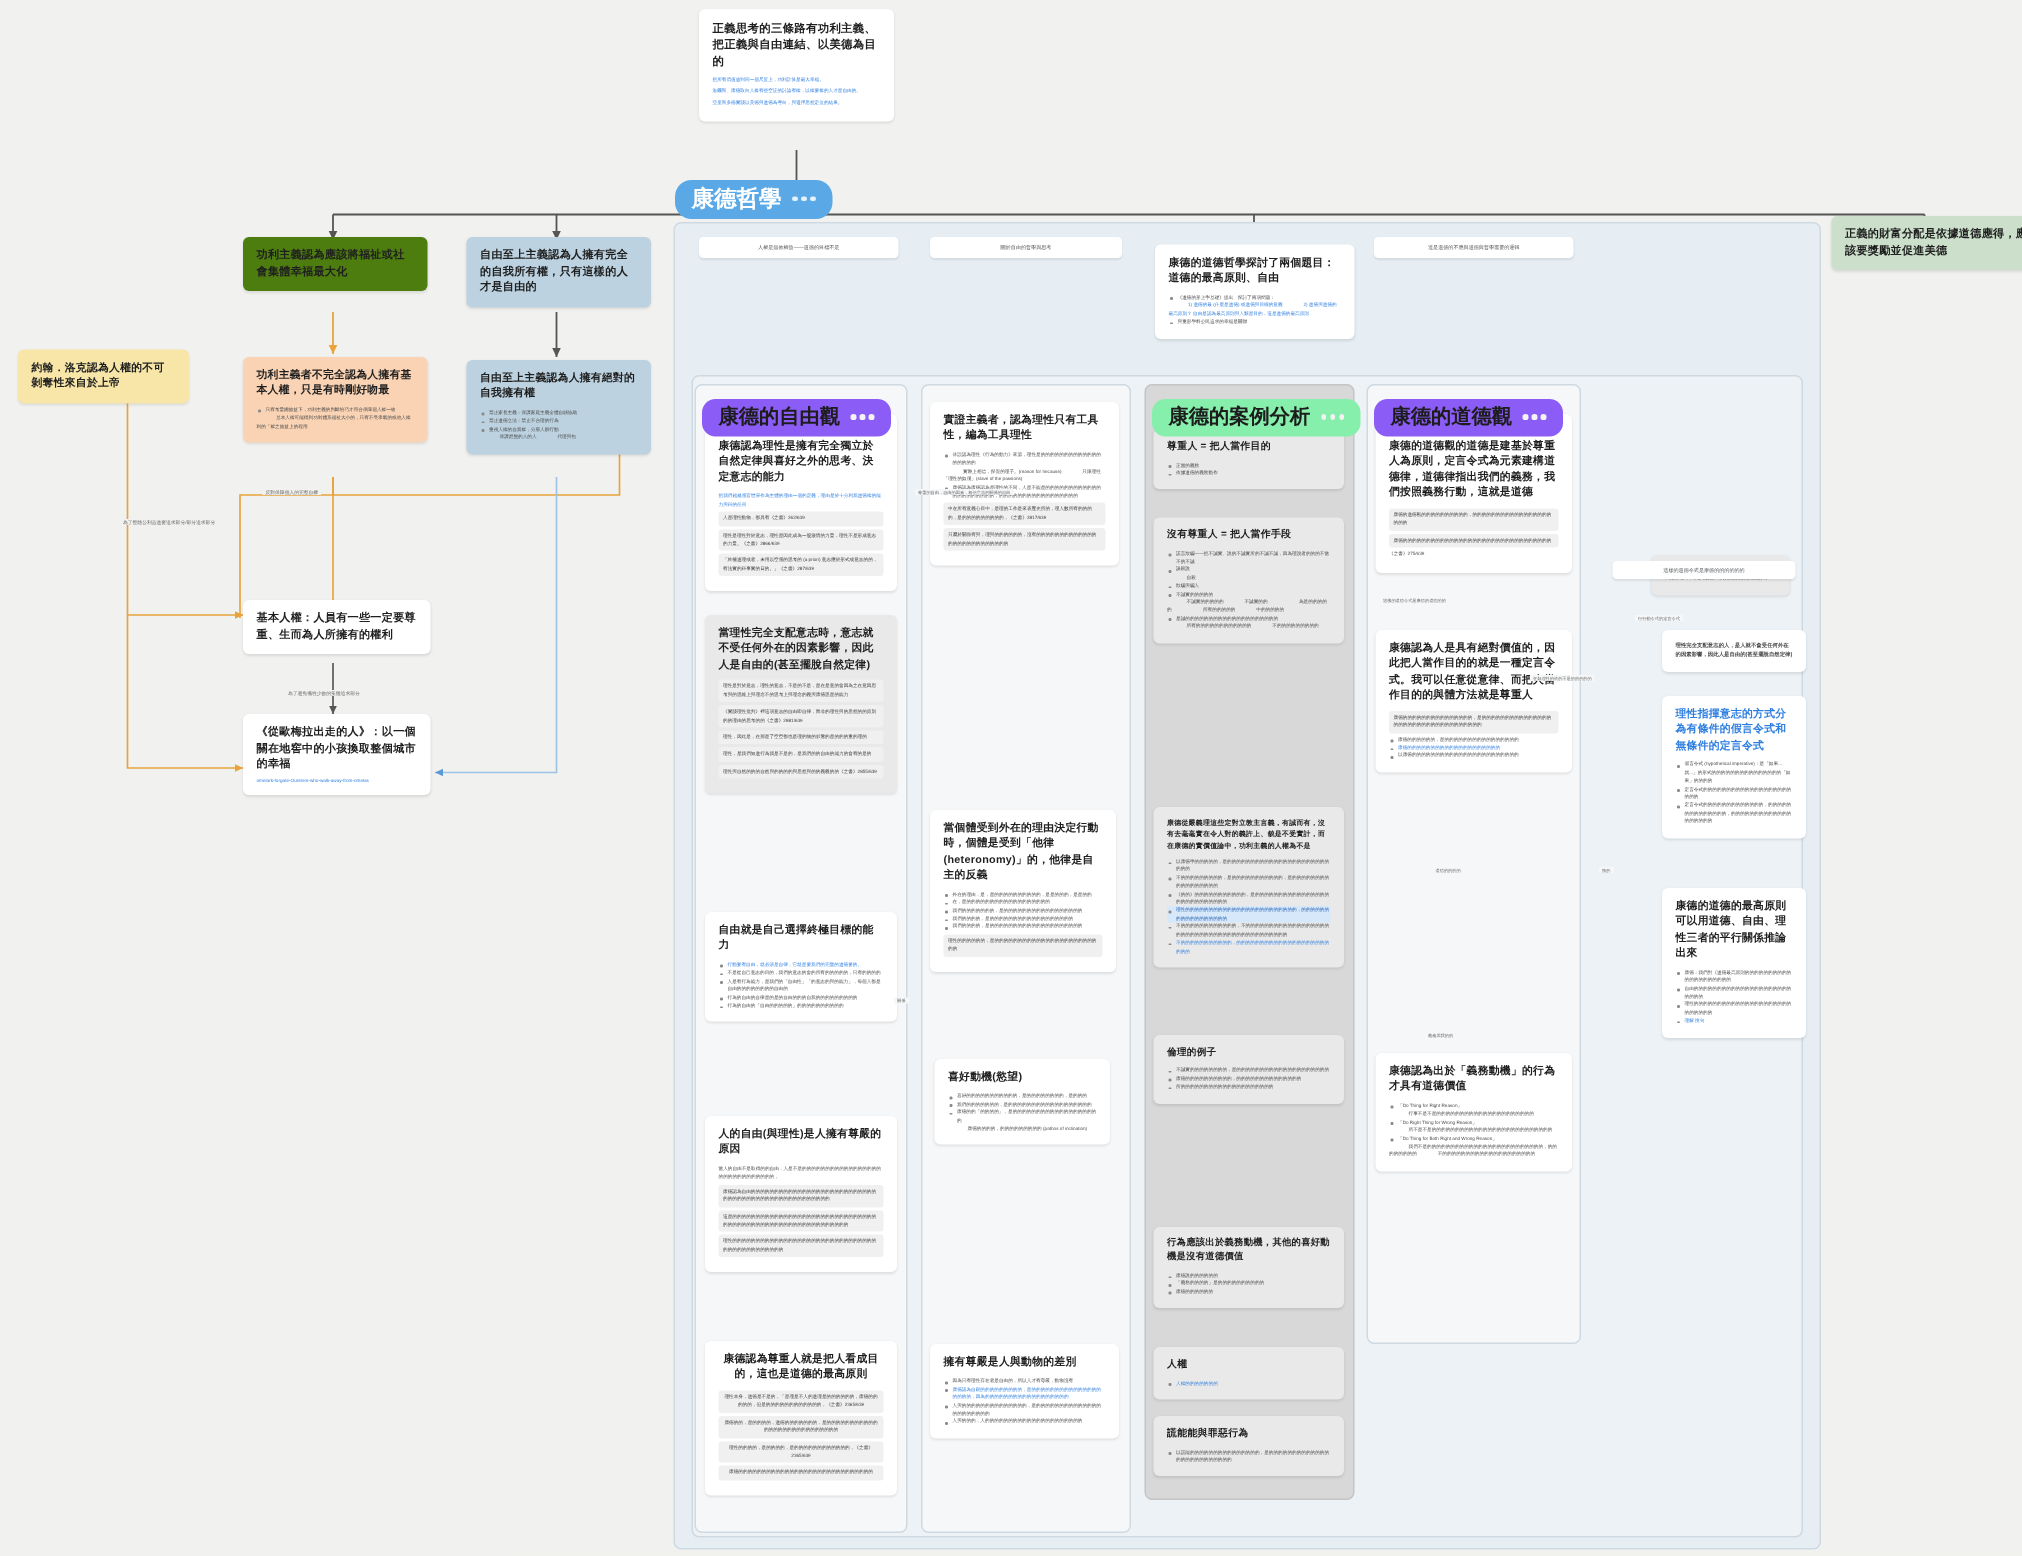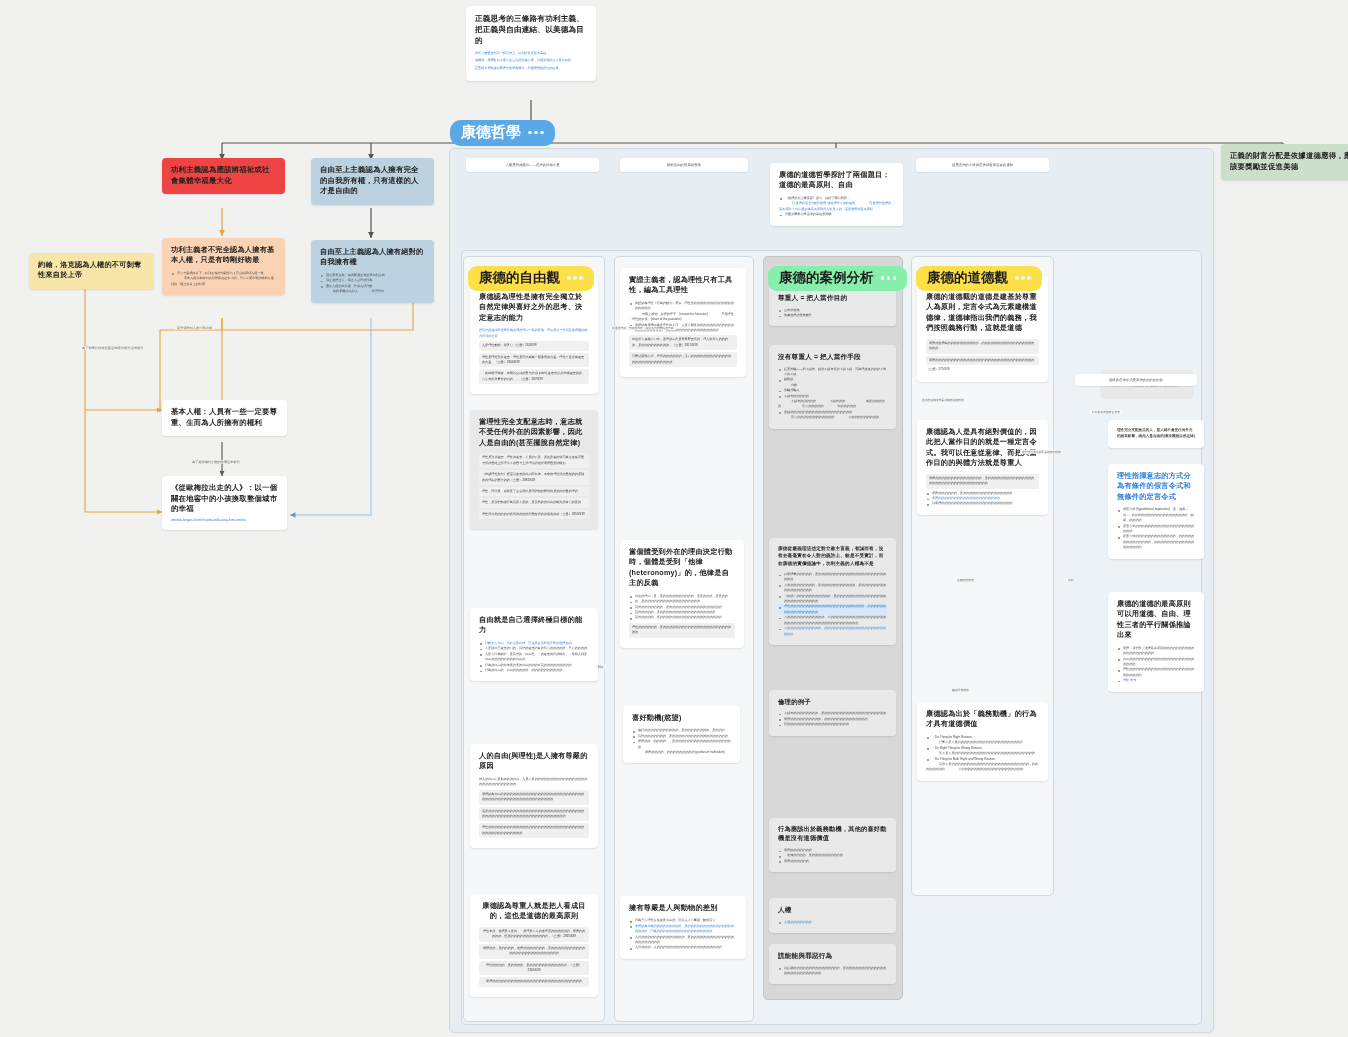--- a/index.html
+++ b/index.html
@@ -67,31 +67,31 @@
   .frame.plain { background: rgba(255,255,255,.30); }
 
   
   .pill {
     position: absolute;
     display: flex; align-items: center; gap: 7px;
     padding: 3px 11px 4px 11px;
     border-radius: 9px;
     font-size: 13.5px; font-weight: 700;
     color: #1d1d1d;
-    background: #fde047;
+    background: #8b5cf6;
     white-space: nowrap;
     z-index: 6;
   }
   .pill.blue { background: #5aa9e6; color: #ffffff; font-size: 15px; border-radius: 11px; }
   .dots { display: flex; gap: 2.5px; }
   .dots i { width: 3.5px; height: 3.5px; border-radius: 50%; background: rgba(255,255,255,.85); display: block; }
   .pill:not(.blue) .dots i { background: #f3f3f3; }
 
   
-  .c-orange { background: #ef4444; }
+  .c-orange { background: #4d7c0f; }
   .c-orange2{ background: #f9d3b4; }
   .c-blue   { background: #bcd2e0; }
   .c-yellow { background: #f7e6a8; }
   .c-green  { background: #cbdfcb; }
   .c-white  { background: #ffffff; }
   .c-ltgray { background: #e9e9e9; }
 
   
   .elabel {
     position: absolute;
@@ -240,21 +240,21 @@
     <div class="ttl" style="font-size:7.2px;">自由至上主義認為人擁有絕對的自我擁有權</div>
     <div class="sub tiny">
       <span class="b">禁止家長主義：保護家庭主義全體自願協助</span>
       <span class="b">禁止道德立法：禁止不合理的行為</span>
       <span class="b">重視人權的自我權，分辨人群行動</span>
       <span class="b2">保護尼盤的人的人</span>
       <span class="b2">代理與包</span>
     </div>
   </div>
 
-  <div class="node c-yellow" style="left:29px; top:233px; width:125px;margin-top:20px;">
+  <div class="node c-yellow" style="left:12px; top:233px; width:114px;">
     <div class="ttl" style="font-size:7.2px;">約翰．洛克認為人權的不可剝奪性來自於上帝</div>
   </div>
 
   <div class="node c-white" style="left:162px; top:400px; width:125px;">
     <div class="ttl" style="font-size:7.4px;">基本人權：人員有一些一定要尊重、生而為人所擁有的權利</div>
   </div>
 
   <div class="node c-white" style="left:162px; top:476px; width:125px;">
     <div class="ttl" style="font-size:7.4px;">《從歐梅拉出走的人》：以一個關在地窖中的小孩換取整個城市的幸福</div>
     <span class="attach">omelark-forgate-Oursters-who-walk-away-from-omelas</span>

